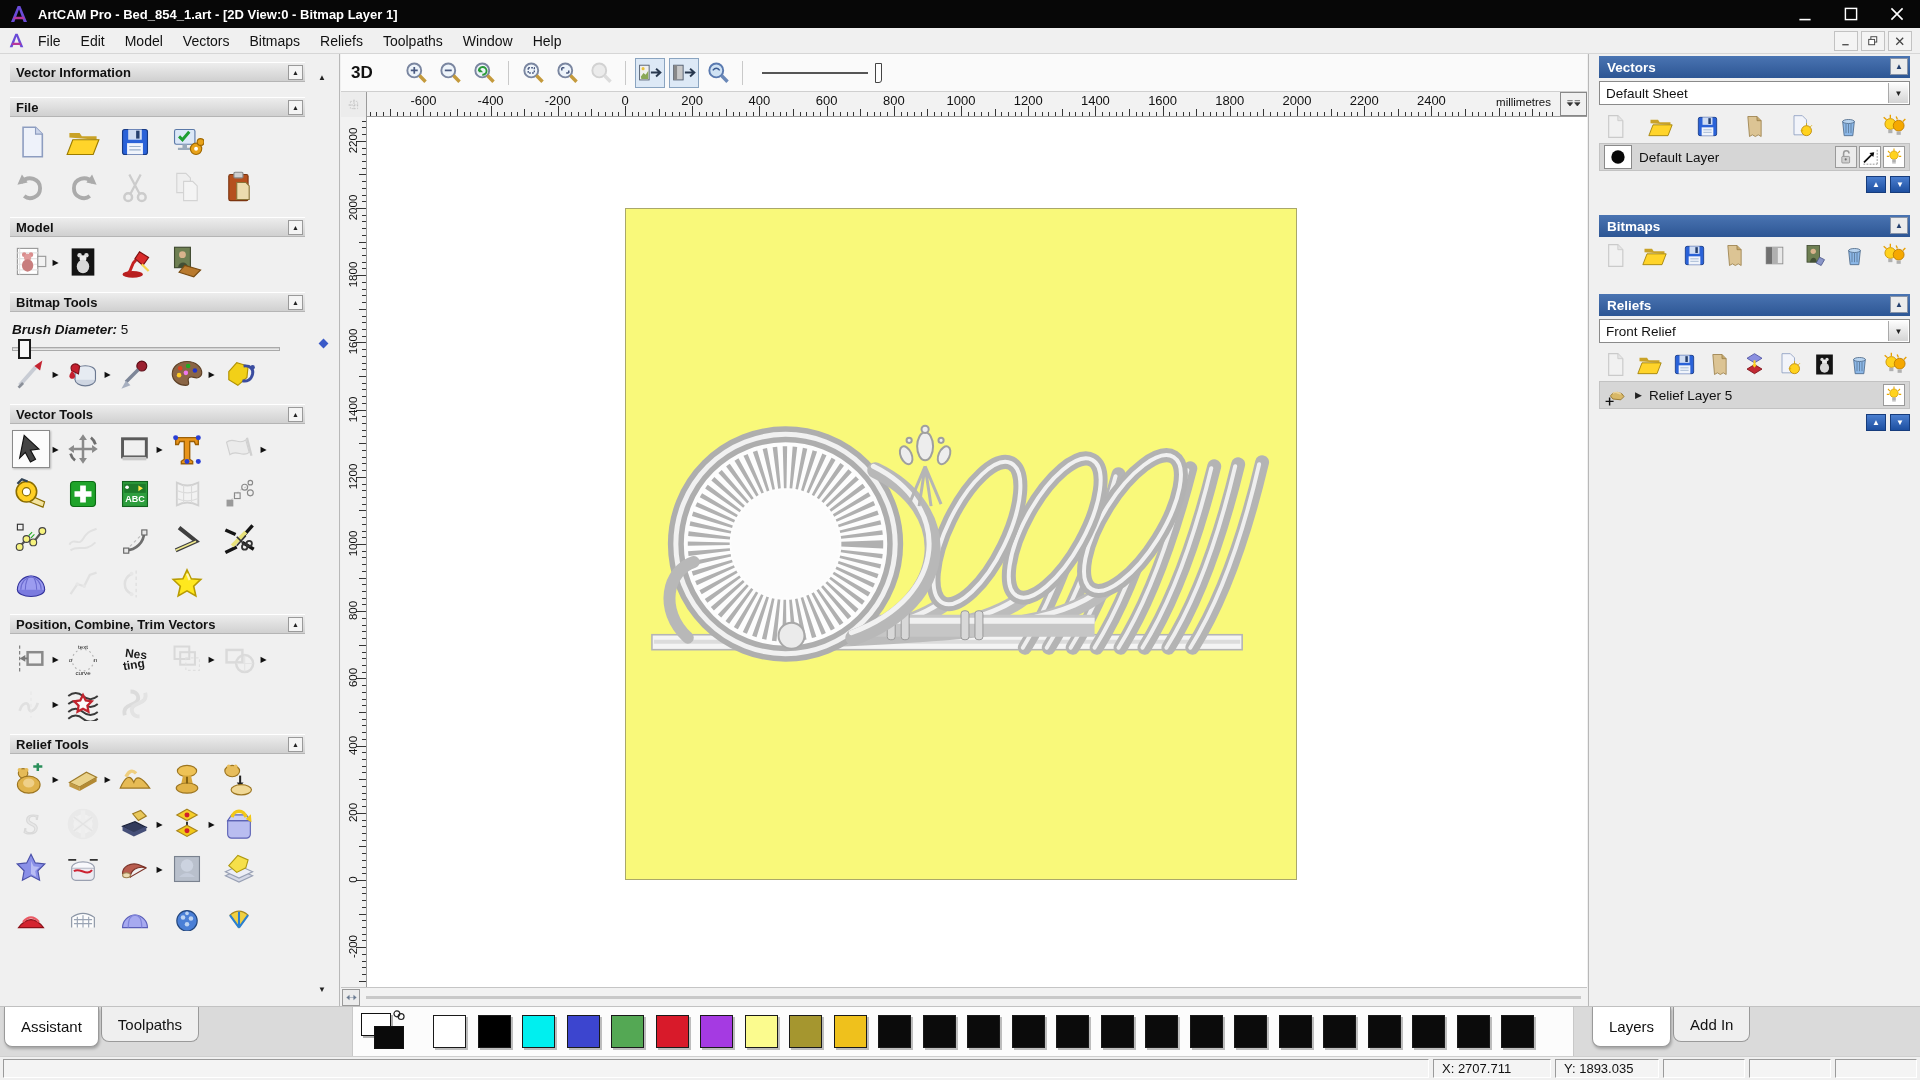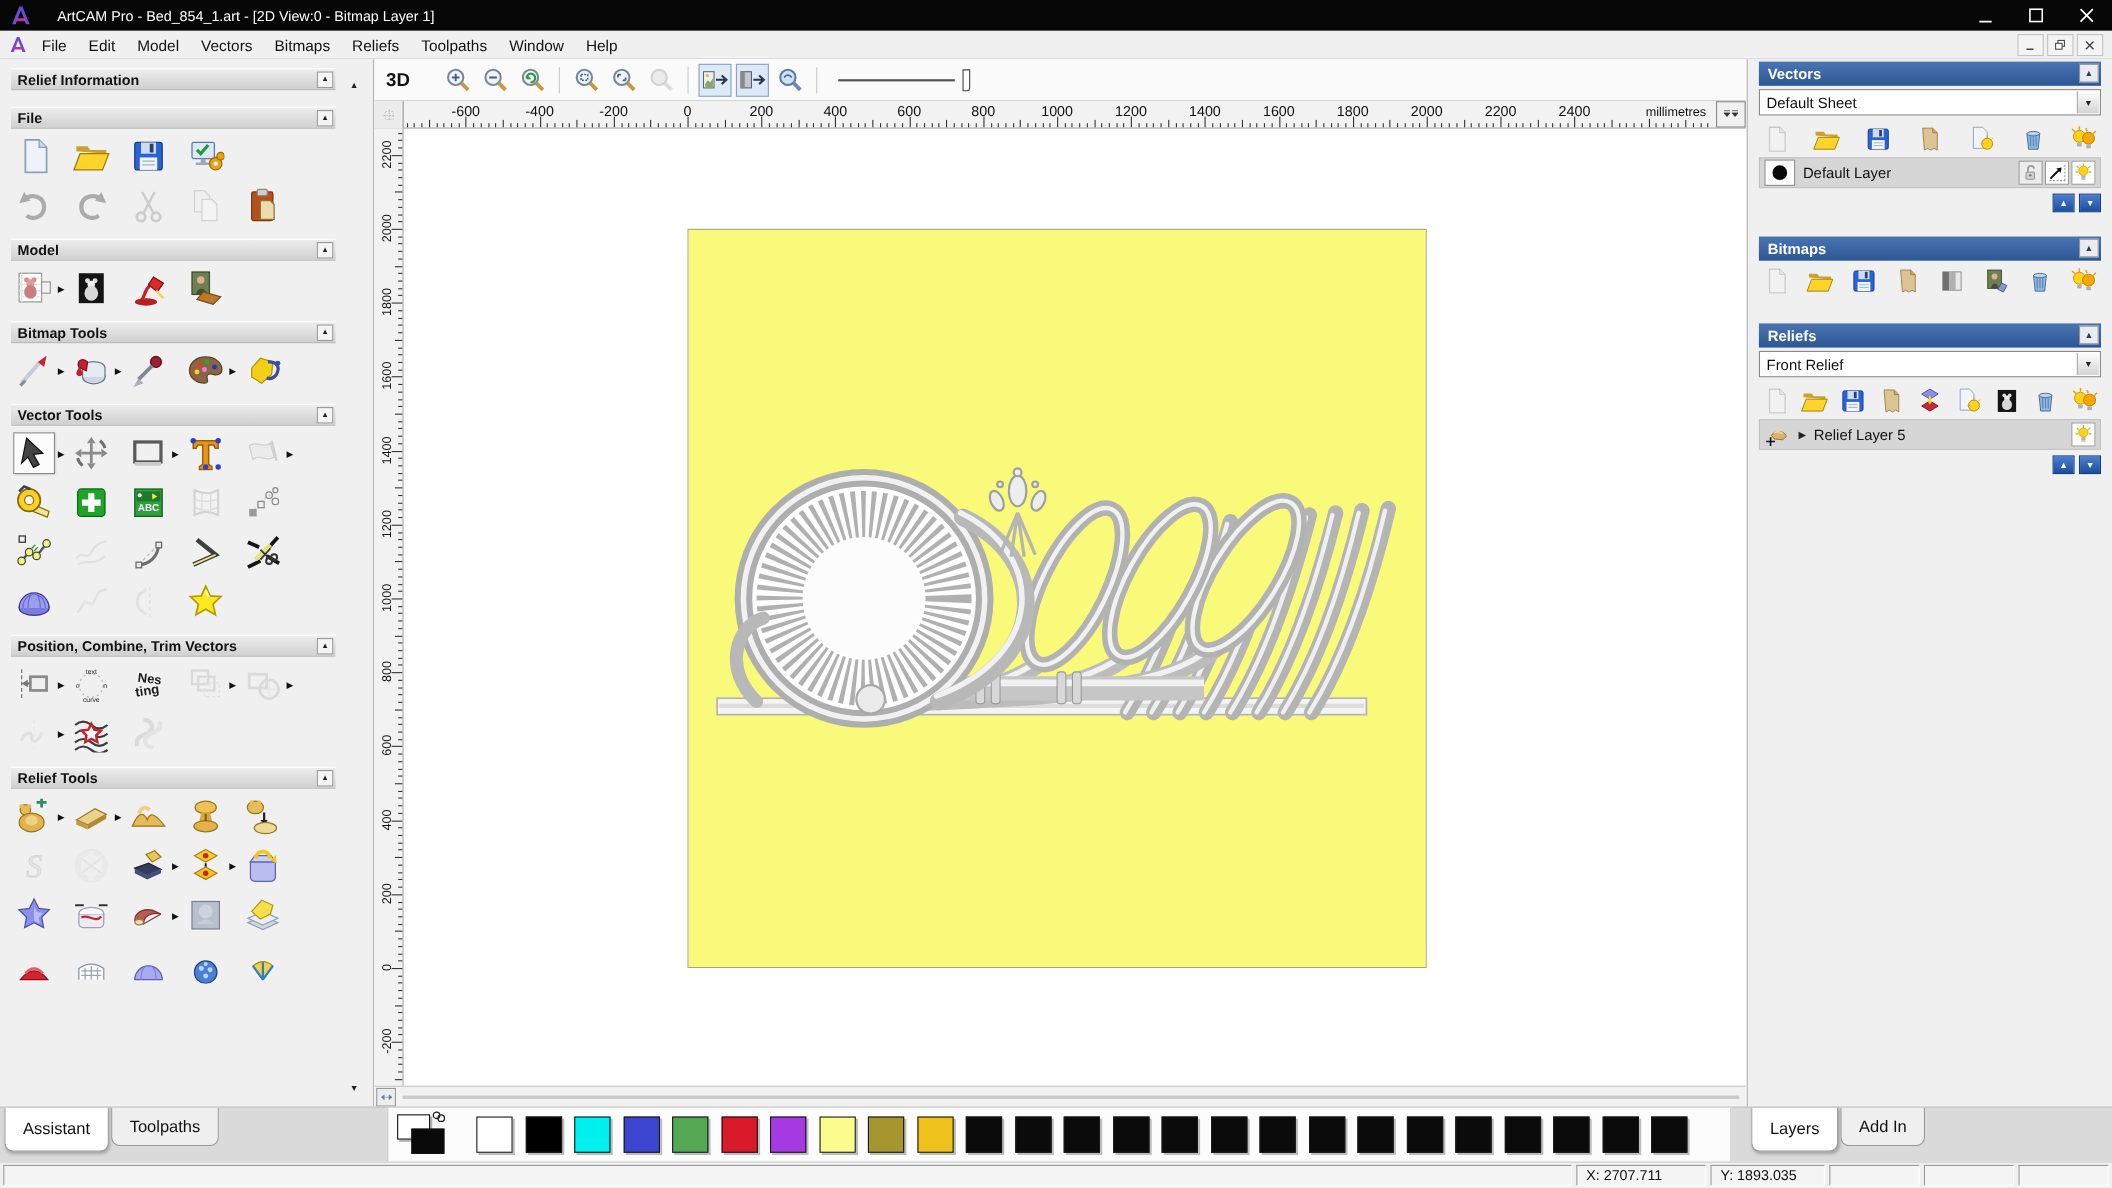--- a/index.html
+++ b/index.html
@@ -2,21 +2,21 @@
 <html><head>
 <meta charset="utf-8">
 <style>
   html,body{margin:0;padding:0;width:1920px;height:1080px;overflow:hidden;
     font-family:"Liberation Sans",sans-serif;background:#f0f0f0;position:relative;}
   *{box-sizing:border-box;}
   
   .titlebar{position:absolute;left:0;top:0;width:1920px;height:28px;background:#070707;color:#fff;
     display:flex;align-items:center;font-size:13px;}
   .titlebar .app-icon{width:26px;height:24px;margin-left:6px;display:flex;align-items:center;justify-content:center;}
-  .titlebar .ttl{margin-left:20px;}
+  .titlebar .ttl{margin-left:6px;font-weight:bold;}
   .titlebar .spacer{flex:1;}
   .win-btn{width:46px;height:28px;display:flex;align-items:center;justify-content:center;}
   
   .menubar{position:absolute;left:0;top:28px;width:1920px;height:26px;background:#f0f0f0;
     border-bottom:1px solid #d6d6d6;display:flex;align-items:center;font-size:14px;color:#111;}
   .menubar .app-icon{width:24px;height:22px;margin-left:4px;display:flex;align-items:center;justify-content:center;}
   .menu-item{padding:3px 10px;}
   .mdi-ctrls{margin-left:auto;margin-right:8px;display:flex;gap:3px;}
   .mdi-btn{width:24px;height:20px;border:1px solid #c2c2c2;background:#f4f4f4;display:flex;align-items:center;justify-content:center;}
   
@@ -181,21 +181,21 @@
     <span class="mdi-btn">
         <svg width="16" height="16" viewBox="0 0 30 30">
           <path d="M8 9l13 13M21 9L8 22" stroke="#444" stroke-width="2.4"></path>
         </svg>
       </span>
   </span>
 </div>
 
 <div class="left-panel">
   <div class="sec-h">
-    <span>Relief Information</span>
+    <span>Vector Information</span>
     <span class="col-btn">▲</span>
   </div>
   <div class="proj">
   </div>
   <div id="left-sections">
       <div class="sec-h">
         <span>File</span>
         <span class="col-btn">▲</span>
       </div>
       <div class="tool-row">
@@ -317,20 +317,23 @@
             <path d="M7 20c1-6 8-6 9 0z" fill="#424f35"></path>
             <path d="M13 18l14 4-6 6-13-4z" fill="#b97a2e" stroke="#7a4c12"></path>
           </svg>
         </span>
         <span class="fly hidden">▶</span>
       </div>
       <div class="sec-h">
         <span>Bitmap Tools</span>
         <span class="col-btn">▲</span>
       </div>
+      <div class="brush"><span class="bl">Brush Diameter:</span> <span>5</span><div class="slider-track">
+          <div class="slider-handle"></div>
+        </div><div class="slider-dot"></div></div>
       <div class="tool-row">
         <span class="tool">
           <svg width="34" height="34" viewBox="0 0 30 30">
             <path d="M5 25L19 9" stroke="#c8ccd4" stroke-width="3.4"></path>
             <path d="M18 8l7-5-2 9z" fill="#c42431"></path>
             <path d="M4 27l4-4" stroke="#8a8f98" stroke-width="2.4"></path>
           </svg>
         </span>
         <span class="fly">▶</span>
         <span class="tool">

